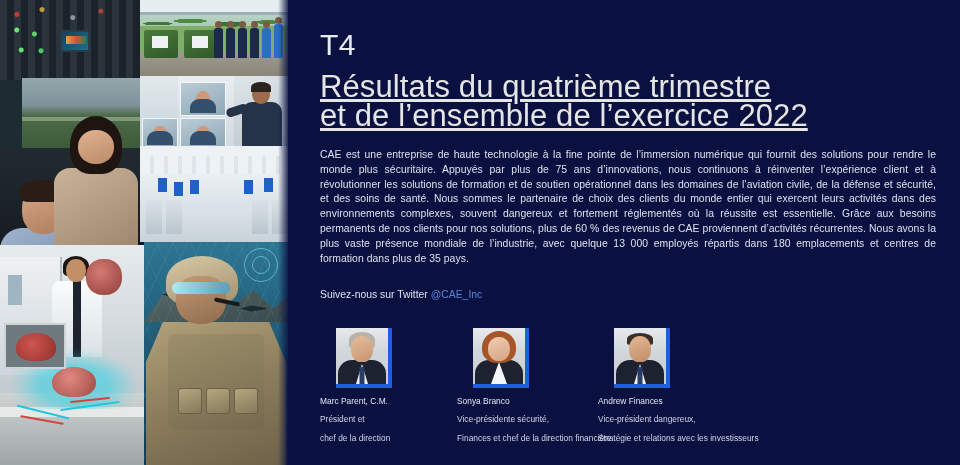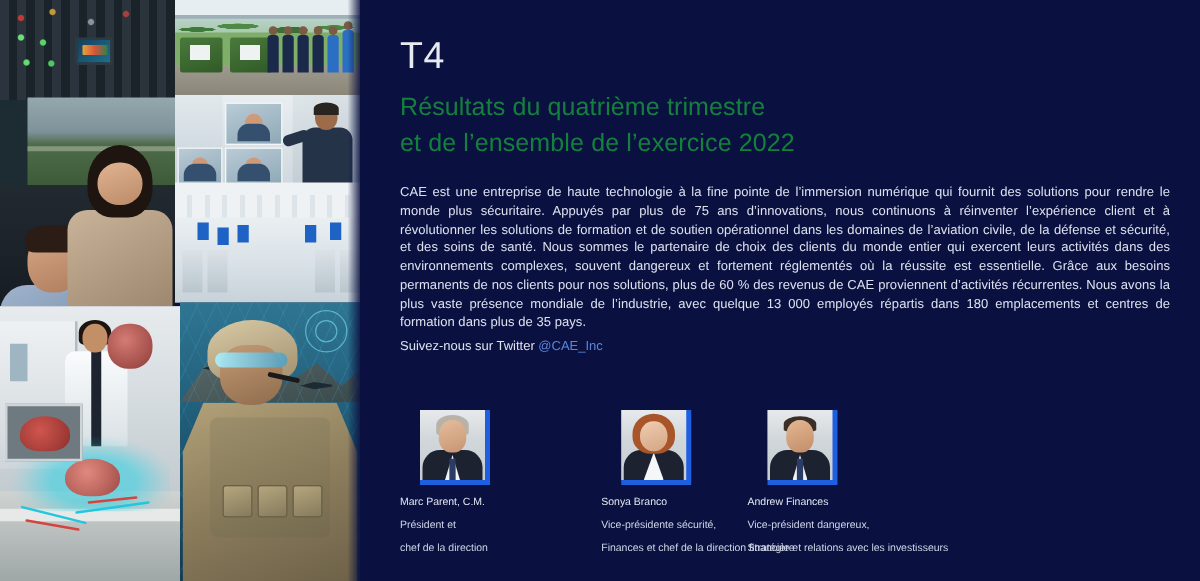--- a/index.html
+++ b/index.html
@@ -174,40 +174,41 @@
     background: #0a1140;
   }
 
   #quarter {
     position:absolute; left:32px; top:28px;
     font-size: 30px; line-height: 34px;
     font-weight: 400; color: #e8eaf2; letter-spacing: .5px;
   }
   #headline {
     position:absolute; left:32px; top:72px;
-    font-size: 20px; line-height: 29px;
-    font-weight: 400; color: #15803d; letter-spacing: .1px;
+    font-size: 31px; line-height: 29px;
+    font-weight: 400; color: #e5e5e5; letter-spacing: .1px;
     white-space: pre-line;
+    text-decoration: underline;
   }
   #body-copy {
     position:absolute; left:32px; top:148px; width: 616px;
     font-size: 10.4px; line-height: 14.8px;
     color: #dde1ee; text-align: justify; letter-spacing: .05px;
   }
   #social {
-    position:absolute; left:32px; top:270px;
+    position:absolute; left:32px; top:287px;
     font-size: 10.4px; line-height: 15px; color:#dde1ee;
   }
   #social .handle { color:#5a86d8; }
 
   
   #execs { position:absolute; left:32px; top:328px; width:616px; }
   .exec { position:absolute; top:0;padding-left:16px; }
   .exec.e0 { left: 0; }
-  .exec.e1 { left: 137px; margin-left: 24px; }
+  .exec.e1 { left: 137px; }
   .exec.e2 { left: 278px; }
   .portrait {
     position:relative; width:56px; height:60px;
     background:#1d5fe0;
   }
   .portrait .img {
     position:absolute; left:0; top:0; width:52px; height:56px;
     background: linear-gradient(180deg,#e7eaec 0%,#d2d7db 40%,#c6ccd1 100%);
     overflow:hidden;
   }

